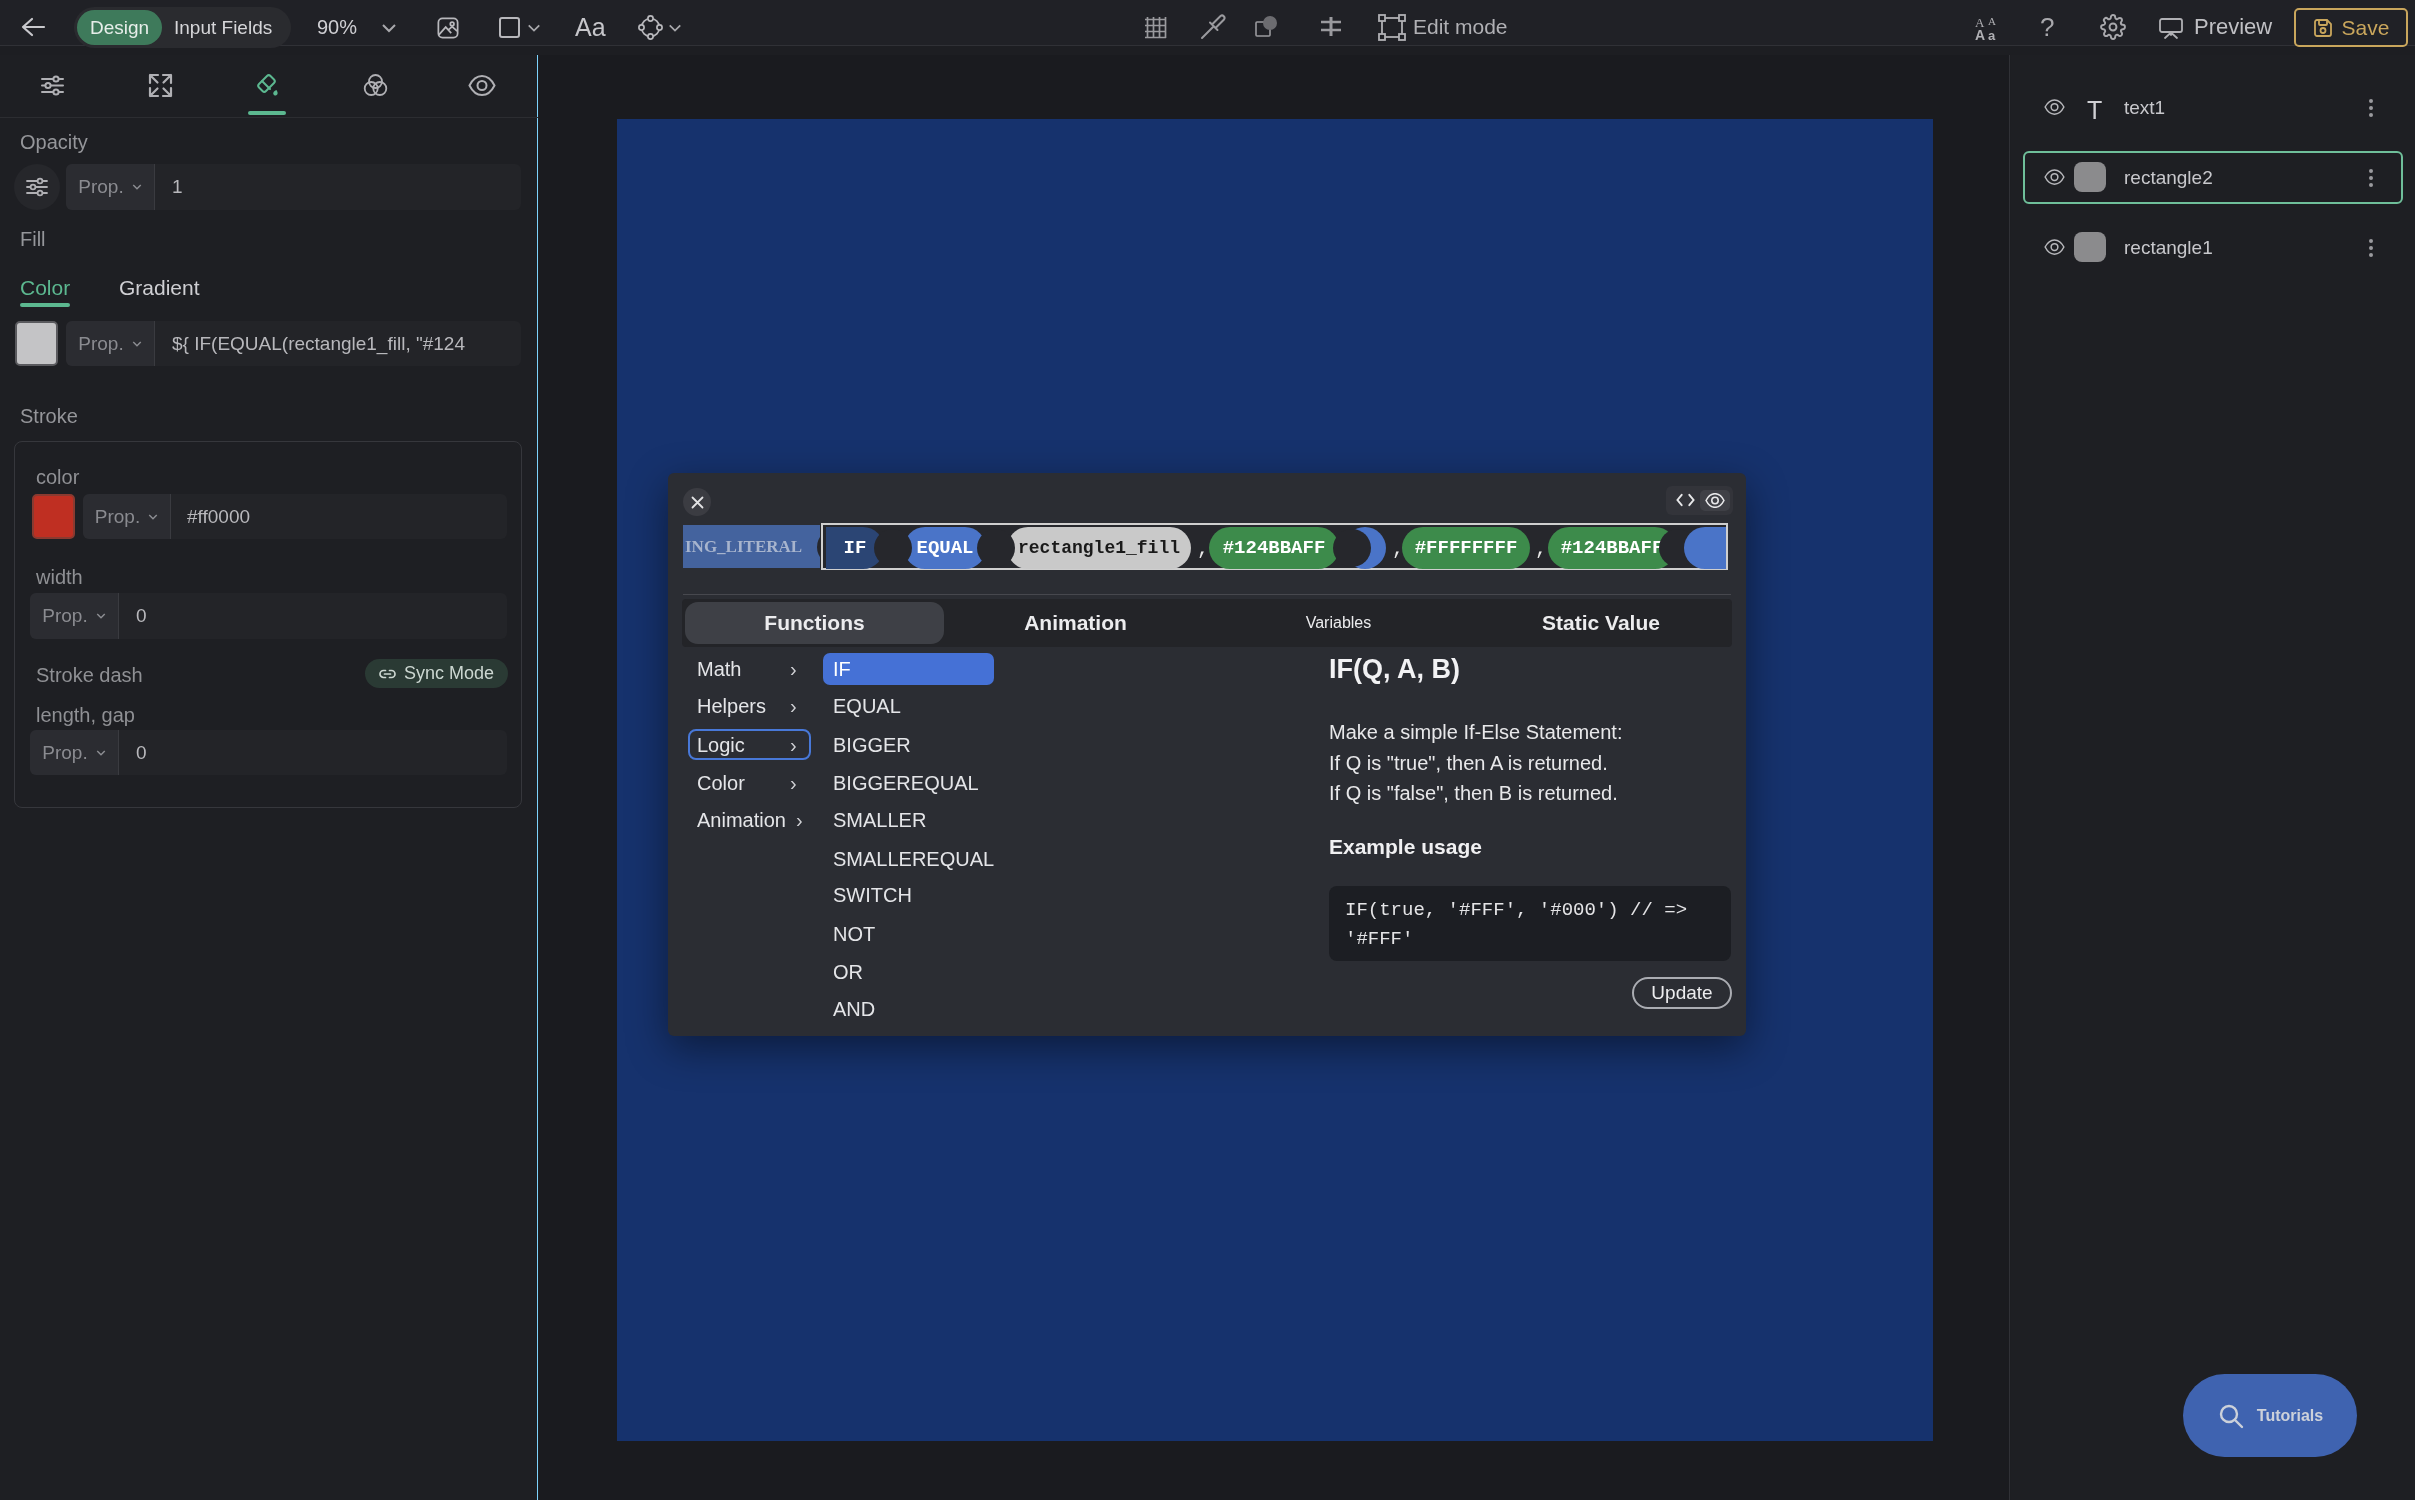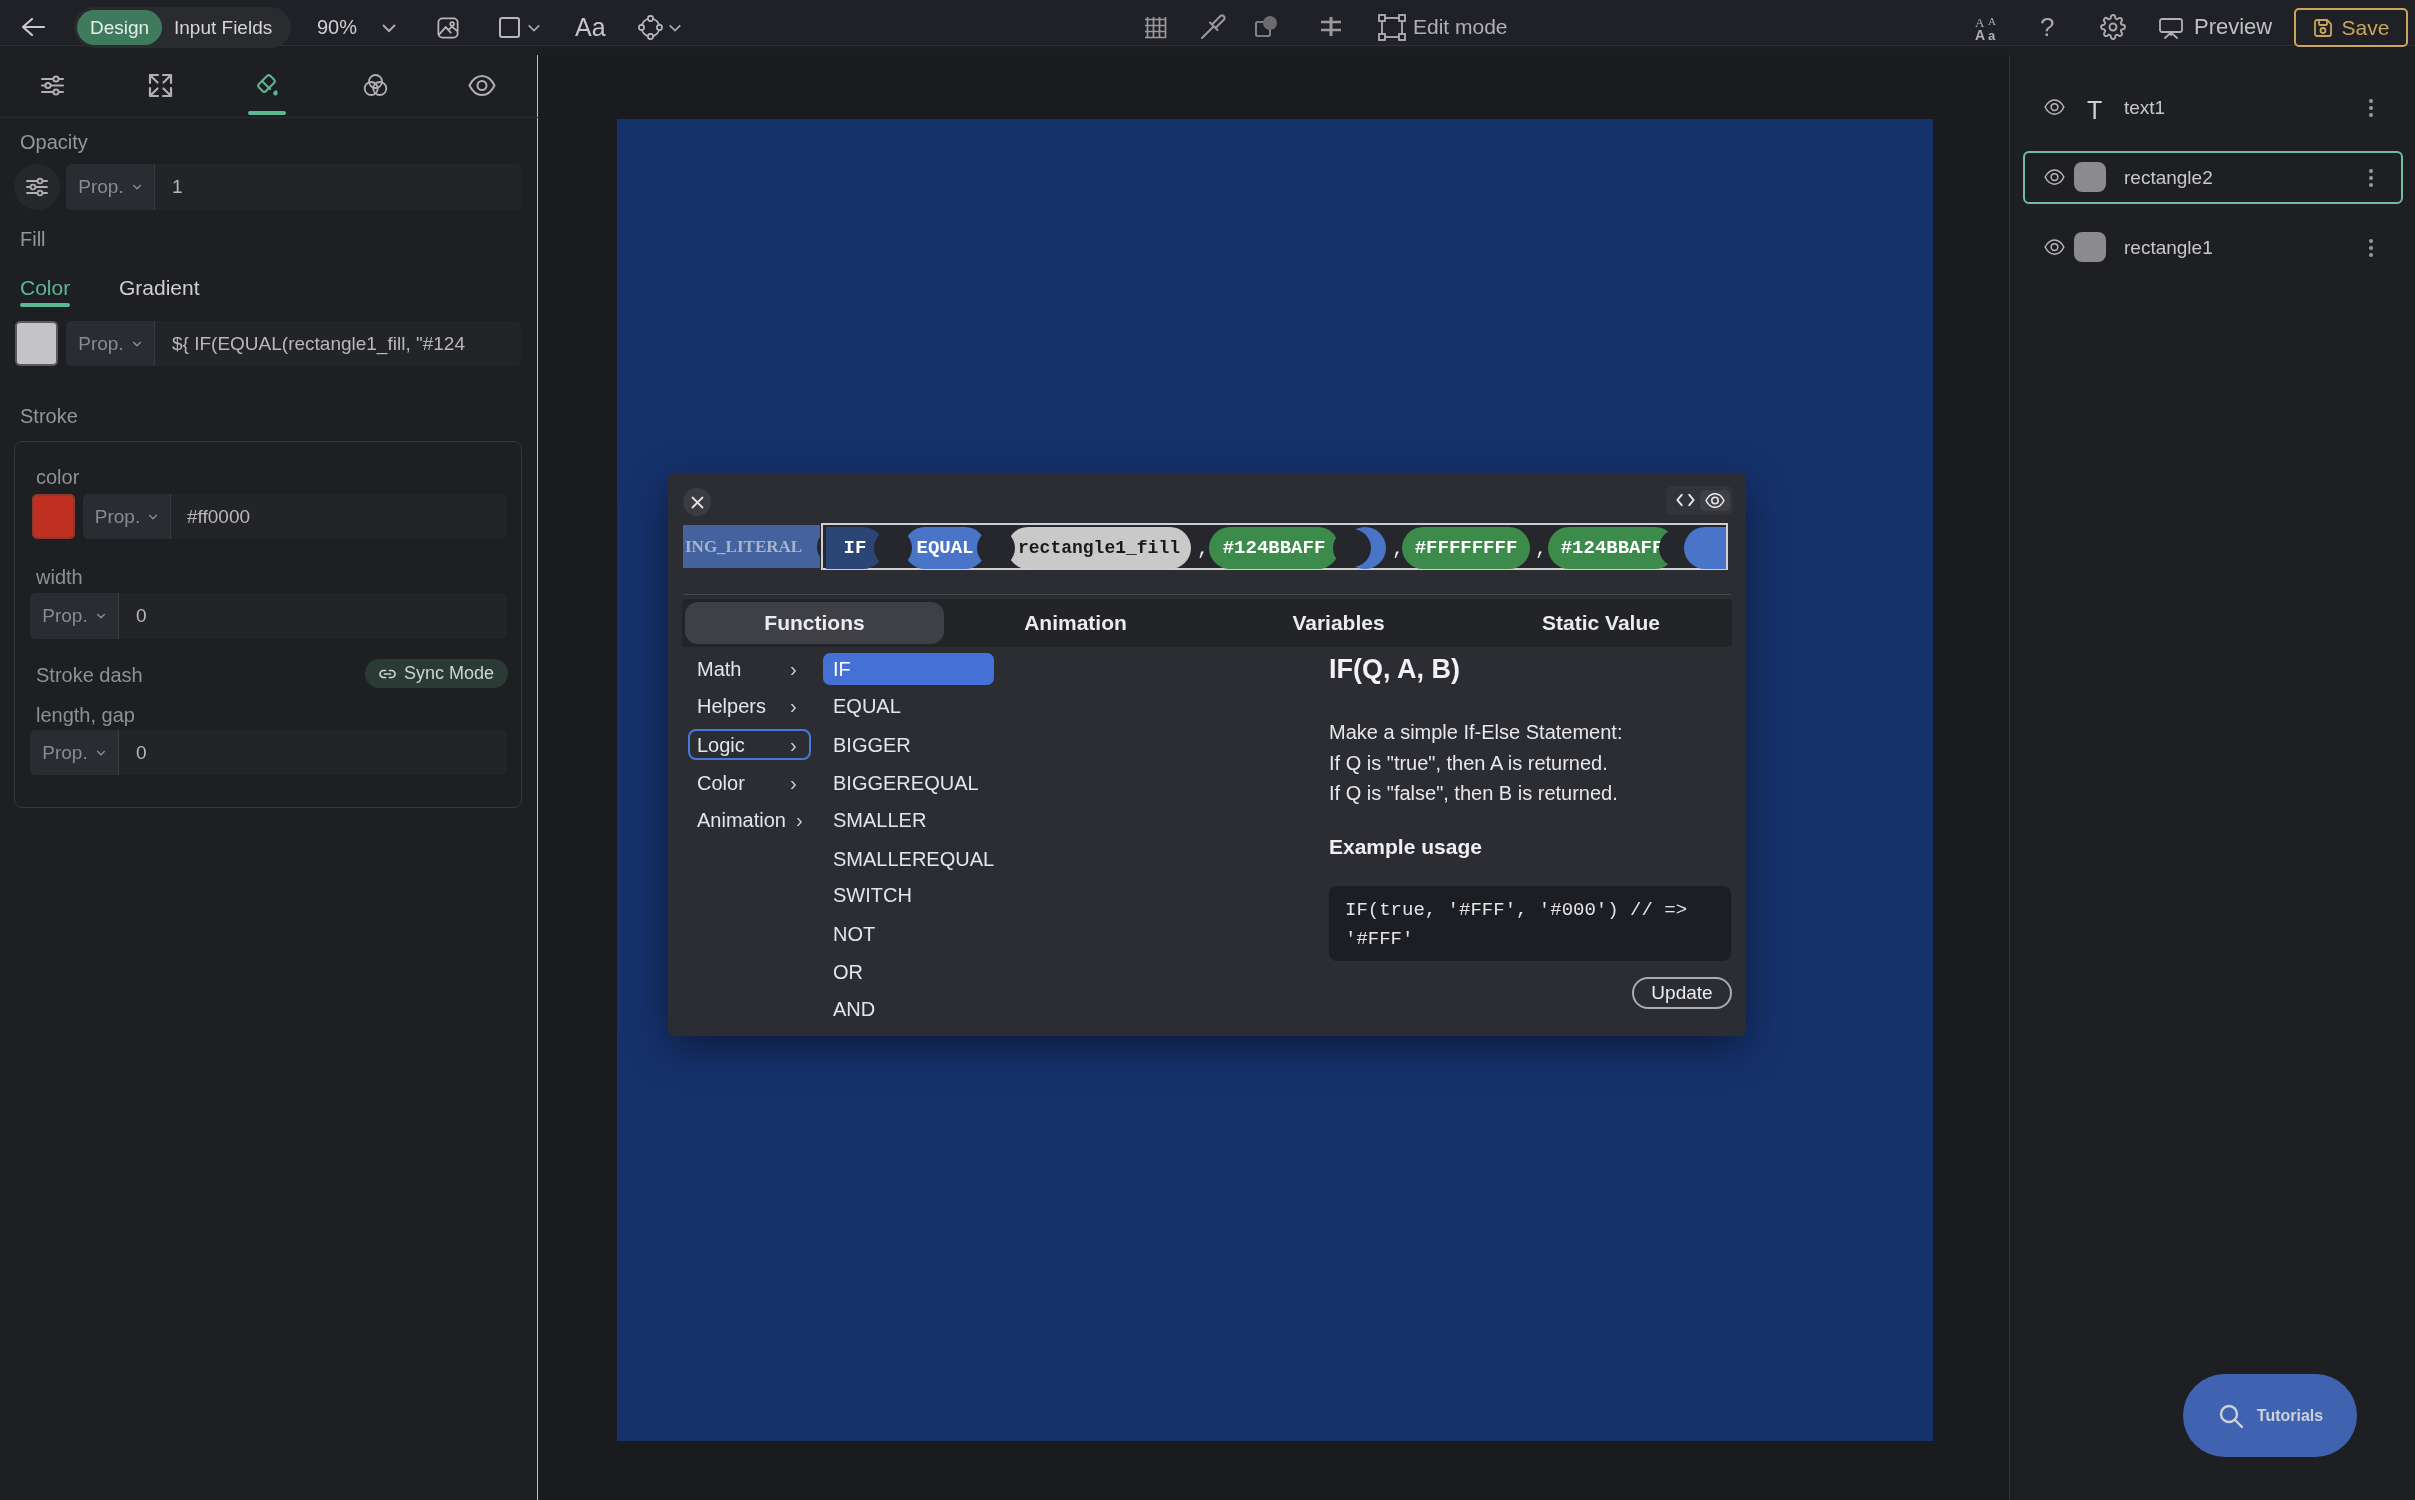--- a/index.html
+++ b/index.html
@@ -256,21 +256,21 @@
         <div class="comma" style="left:867px;">,</div>
         <div class="pill" style="left:880px;width:128px;background:#3d8b4b;">#124BBAFF</div>
         <div class="pcirc" style="left:991px;"></div>
         <div class="pill" style="left:1016px;width:42px;background:#4a74c8;border-radius:21px 0 0 21px;"></div>
       </div>
       <div class="abs" style="left:15px;top:121px;width:1048px;border-top:1px solid #47484e;"></div>
 
       <div class="abs" style="left:14px;top:126px;width:1050px;height:48px;background:#232428;border-radius:4px;">
         <div class="abs" style="left:3px;top:3px;width:259px;height:42px;background:#3e4046;border-radius:13px;display:flex;align-items:center;justify-content:center;color:#ececee;font-size:21px;font-weight:bold;">Functions</div>
         <div class="abs" style="left:262px;top:0;width:263px;height:48px;display:flex;align-items:center;justify-content:center;color:#ececee;font-size:21px;font-weight:bold;">Animation</div>
-        <div class="abs" style="left:525px;top:0;width:263px;height:48px;display:flex;align-items:center;justify-content:center;color:#ececee;font-size:21px;font-weight:bold;">Variables</div>
+        <div class="abs" style="left:525px;top:0;width:263px;height:48px;display:flex;align-items:center;justify-content:center;color:#ececee;font-size:16px;font-weight:normal;">Variables</div>
         <div class="abs" style="left:788px;top:0;width:262px;height:48px;display:flex;align-items:center;justify-content:center;color:#ececee;font-size:21px;font-weight:bold;">Static Value</div>
       </div>
 
       <div class="cat" style="top:185px;">Math</div>
         <div class="catchev" style="top:185px;">›</div>
       <div class="cat" style="top:222px;">Helpers</div>
         <div class="catchev" style="top:222px;">›</div>
       <div class="abs" style="left:20px;top:256px;width:123px;height:31px;border:2px solid #4878d8;border-radius:8px;"></div>
       <div class="cat" style="top:261px;">Logic</div>
         <div class="catchev" style="top:261px;">›</div>

